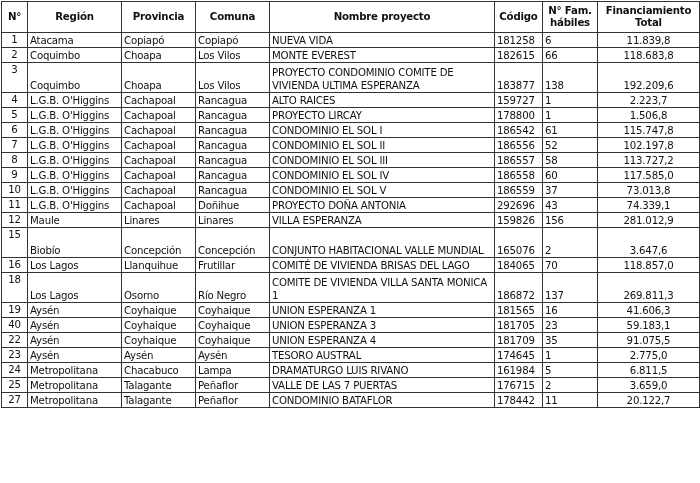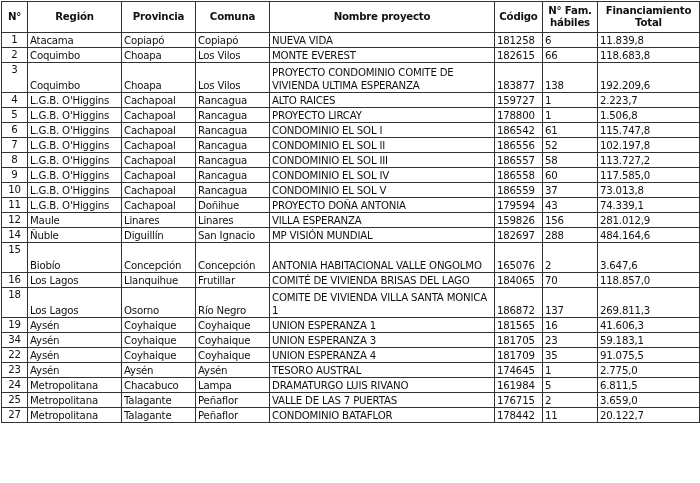--- a/index.html
+++ b/index.html
@@ -4,21 +4,21 @@
 <style>
   html, body { margin: 0; padding: 0; background: #ffffff; }
   body { width: 700px; height: 483px; overflow: hidden; font-family: "DejaVu Sans", sans-serif; color: #111; }
   table { border-collapse: collapse; table-layout: fixed; width: 698px; margin: 1px 1px 0 1px; font-size: 10.2px; letter-spacing: -0.2px; }
   th, td { border: 1px solid #333; padding: 0 2px; line-height: 13px; white-space: nowrap; overflow: hidden; }
   th { font-weight: bold; text-align: center; vertical-align: middle; height: 30px; line-height: 12px; white-space: normal; }
   td { height: 14px; vertical-align: bottom; }
   tr.tall td { height: 29px; }
   td.num { text-align: center; vertical-align: top; }
   td.code, td.fam { text-align: left; }
-  td.fin { text-align: left; }
+  td.fin { text-align: center; }
   td.proj { white-space: normal; }
 </style>
 </head>
 <body>
 
 <table>
   <colgroup>
     <col style="width:26px">
     <col style="width:94px">
     <col style="width:74px">
@@ -140,50 +140,40 @@
         <td class="code">186559</td>
         <td class="fam">37</td>
         <td class="fin">73.013,8</td>
       </tr>
       <tr>
         <td class="num">11</td>
         <td>L.G.B. O'Higgins</td>
         <td>Cachapoal</td>
         <td>Doñihue</td>
         <td class="proj">PROYECTO DOÑA ANTONIA</td>
-        <td class="code">179594</td>
+        <td class="code">292696</td>
         <td class="fam">43</td>
         <td class="fin">74.339,1</td>
       </tr>
       <tr>
         <td class="num">12</td>
         <td>Maule</td>
         <td>Linares</td>
         <td>Linares</td>
         <td class="proj">VILLA ESPERANZA</td>
         <td class="code">159826</td>
         <td class="fam">156</td>
         <td class="fin">281.012,9</td>
       </tr>
-      <tr>
-        <td class="num">14</td>
-        <td>Ñuble</td>
-        <td>Diguillín</td>
-        <td>San Ignacio</td>
-        <td class="proj">MP VISIÓN MUNDIAL</td>
-        <td class="code">182697</td>
-        <td class="fam">288</td>
-        <td class="fin">484.164,6</td>
-      </tr>
       <tr class="tall">
         <td class="num">15</td>
         <td>Biobío</td>
         <td>Concepción</td>
         <td>Concepción</td>
-        <td class="proj">ANTONIA HABITACIONAL VALLE ONGOLMO</td>
+        <td class="proj">CONJUNTO HABITACIONAL VALLE MUNDIAL</td>
         <td class="code">165076</td>
         <td class="fam">2</td>
         <td class="fin">3.647,6</td>
       </tr>
       <tr>
         <td class="num">16</td>
         <td>Los Lagos</td>
         <td>Llanquihue</td>
         <td>Frutillar</td>
         <td class="proj">COMITÉ DE VIVIENDA BRISAS DEL LAGO</td>
@@ -205,21 +195,21 @@
         <td class="num">19</td>
         <td>Aysén</td>
         <td>Coyhaique</td>
         <td>Coyhaique</td>
         <td class="proj">UNION ESPERANZA 1</td>
         <td class="code">181565</td>
         <td class="fam">16</td>
         <td class="fin">41.606,3</td>
       </tr>
       <tr>
-        <td class="num">34</td>
+        <td class="num">40</td>
         <td>Aysén</td>
         <td>Coyhaique</td>
         <td>Coyhaique</td>
         <td class="proj">UNION ESPERANZA 3</td>
         <td class="code">181705</td>
         <td class="fam">23</td>
         <td class="fin">59.183,1</td>
       </tr>
       <tr>
         <td class="num">22</td>

